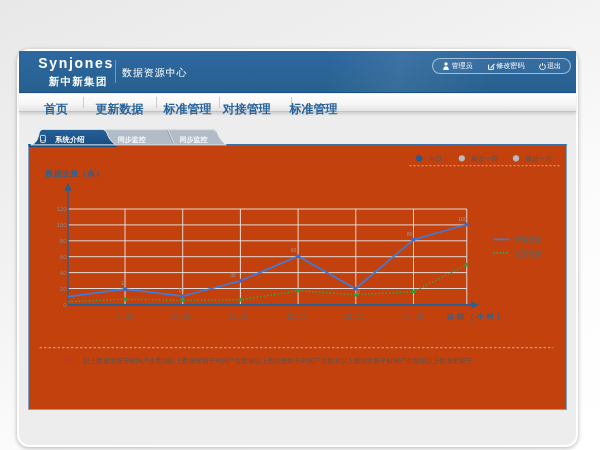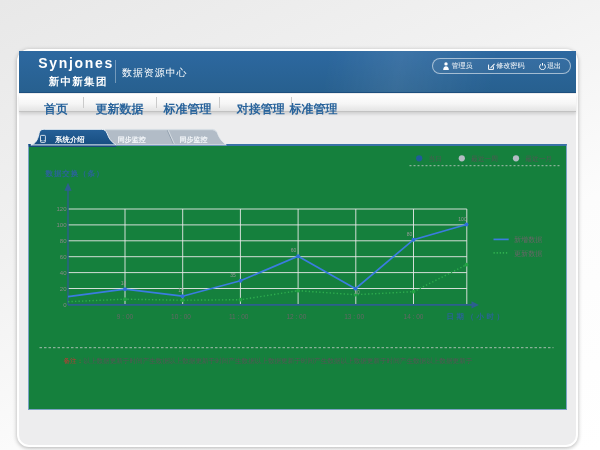--- a/index.html
+++ b/index.html
@@ -36,21 +36,21 @@
     background:linear-gradient(180deg,#ffffff 0%,#f6f6f6 55%,#e4e4e4 100%);
     border-bottom:1px solid #c2c2c2;
     box-shadow:0 2px 3px rgba(0,0,0,0.13);
     z-index:2;
   }
   .nav span { position:absolute; top:8.3px; font-size:12px; line-height:7.6px; font-weight:bold; color:#28639b; transform:translate(-50%,-50%); white-space:nowrap;margin-top:8px; }
   .nav i { position:absolute; top:3.5px; width:1px; height:10.5px; background:#cbcbcb; }
   .tabs { position:absolute; left:0; top:76px; width:558px; height:20px; z-index:1; }
   .panel {
     position:absolute; left:9.8px; top:93.1px; width:539px; height:266.5px;
-    background:#15803d;
+    background:#c2410c;
     border:1px solid #7ba3c4;
     border-top:2px solid #3a72a6;
   }
 </style>
 </head>
 <body>
 <div class="win">
   <div class="hdr">
     <div class="logo-en">Synjones</div>
     <div class="logo-cn">新中新集团</div>
@@ -74,21 +74,21 @@
       <span style="left:113.5px">退出</span>
     </div>
   </div>
   <div class="nav">
     <span style="left:37.3px">首页</span>
     <i style="left:64.8px"></i>
     <span style="left:100.8px">更新数据</span>
     <i style="left:137.8px"></i>
     <span style="left:168.8px">标准管理</span>
     <i style="left:200.3px"></i>
-    <span style="left:242px">对接管理</span>
+    <span style="left:228px">对接管理</span>
     <i style="left:272.3px"></i>
     <span style="left:294.8px">标准管理</span>
   </div>
   <svg class="tabs" width="558" height="20" viewBox="0 0 558 20" font-family="Liberation Sans, sans-serif">
     <defs>
       <linearGradient id="btab" x1="0" y1="0" x2="0" y2="1">
         <stop offset="0" stop-color="#266098"></stop>
           <stop offset="1" stop-color="#174e81"></stop>
       </linearGradient>
     </defs>

